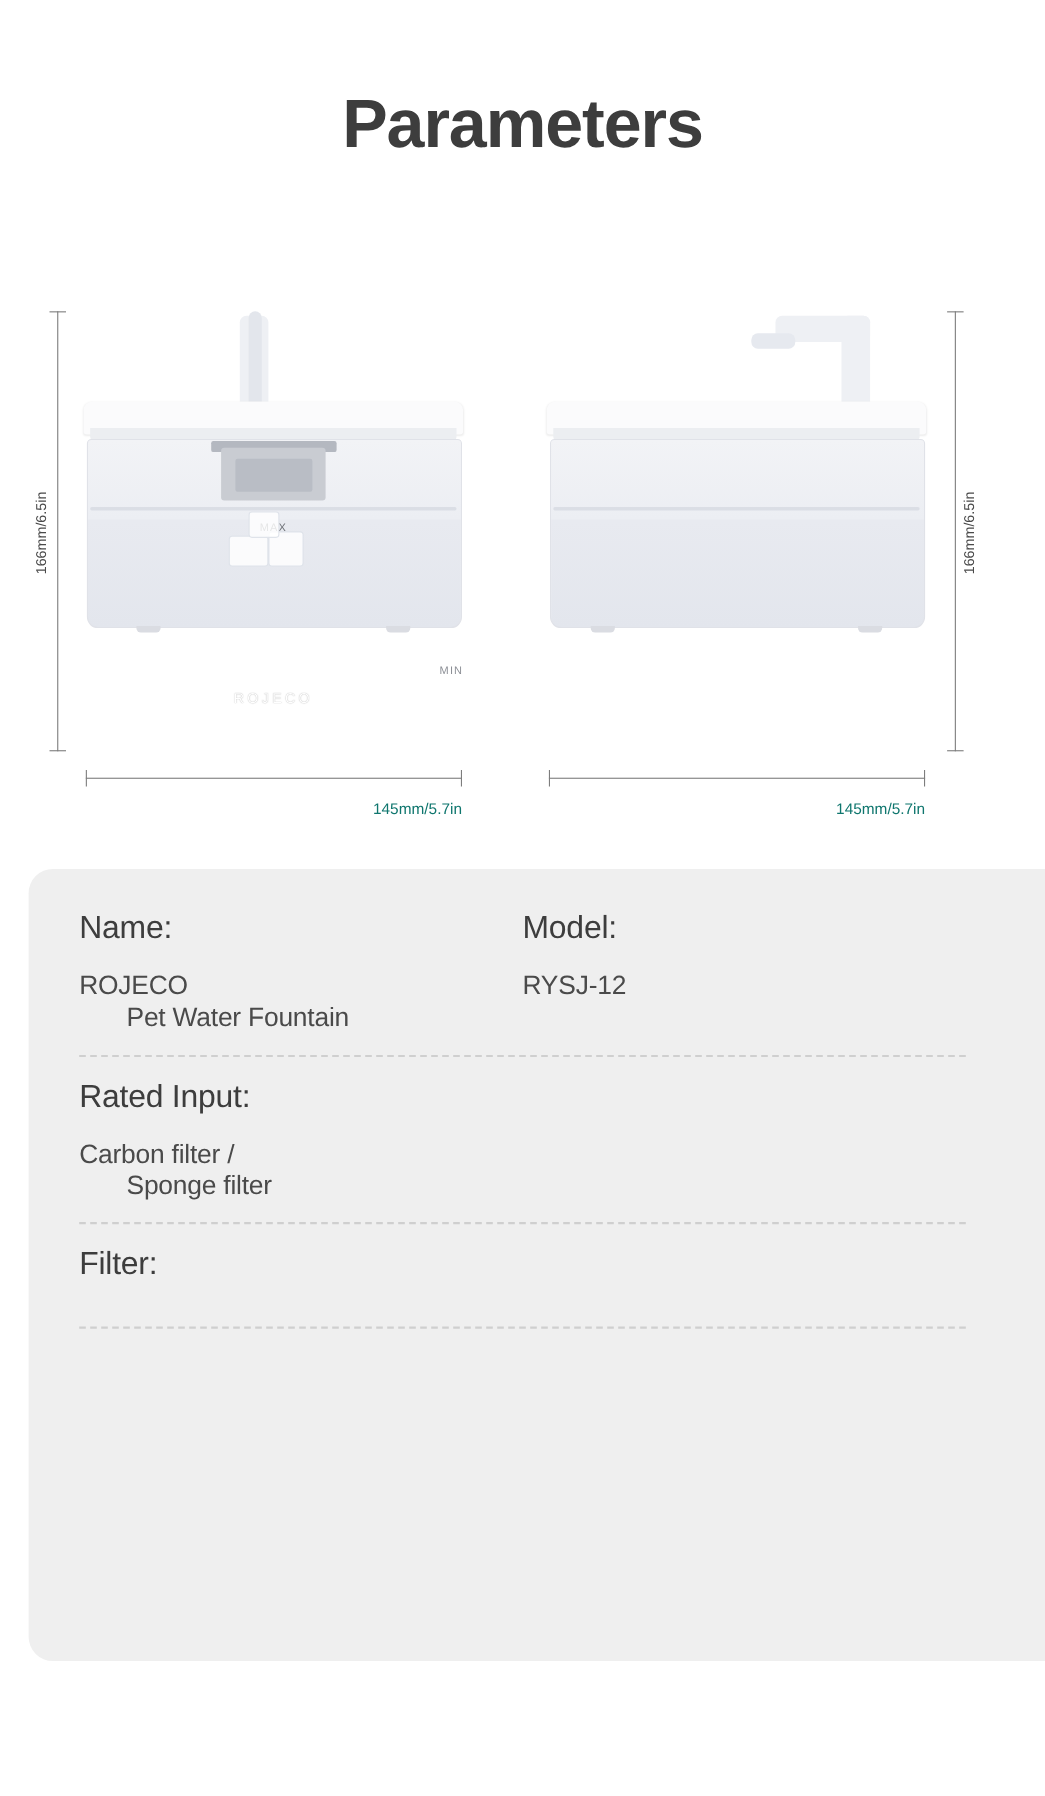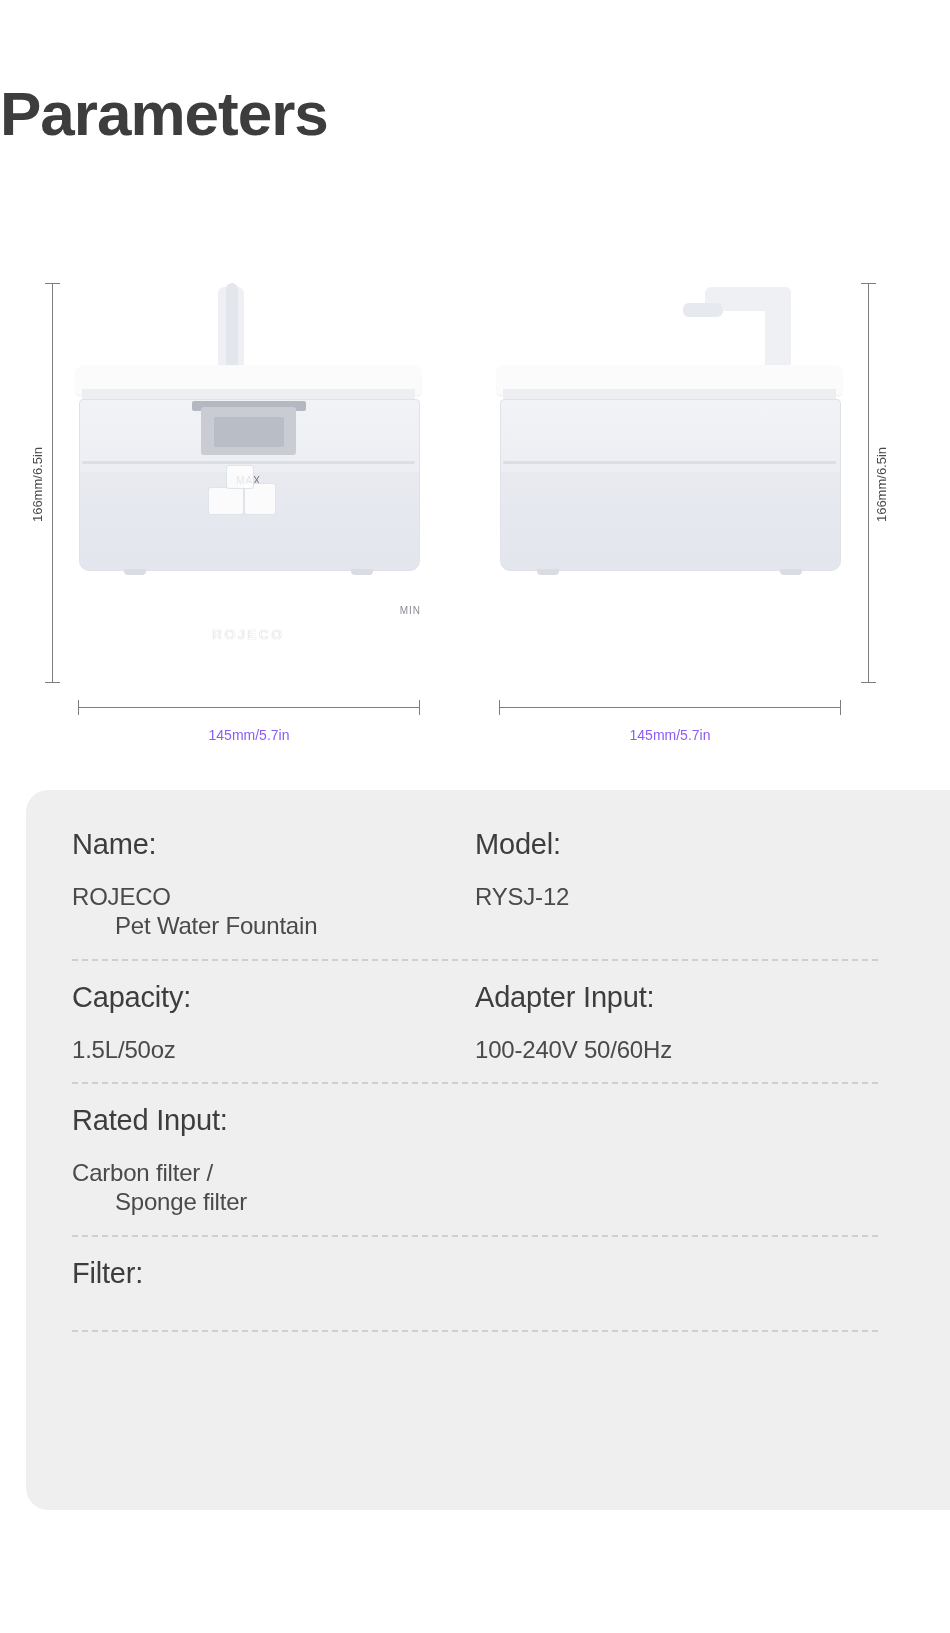--- a/index.html
+++ b/index.html
@@ -15,20 +15,21 @@
     color: #3b3b3b;
     overflow: hidden;
   }
 
   
   .page-title {
     position: absolute;
     top: 78px;
     left: 0;
     width: 950px;
+    text-align: center;
     font-size: 62px;
     font-weight: bold;
     letter-spacing: -1px;
     color: #3d3d3d;
   }
 
   
   .product-area {
     position: absolute;
     top: 255px;
@@ -79,23 +80,23 @@
     width: 1px;
     height: 15px;
     background: #7d7d7d;
   }
   .hruler::before { left: 0; }
   .hruler::after  { right: 0; }
 
   .hlabel {
     position: absolute;
     font-size: 14px;
-    color: #8b5cf6;
+    color: #0f766e;
     white-space: nowrap;
-    text-align: center;
+    text-align: right;
   }
 
   
   .fountain {
     position: absolute;
     width: 345px;
     height: 310px;
   }
   .fountain .lid {
     position: absolute;
@@ -315,30 +316,20 @@
           <span>ROJECO</span>
           <span class="line2">Pet Water Fountain</span>
         </div>
       </div>
       <div class="spec-cell">
         <div class="spec-label">Model:</div>
         <div class="spec-value">RYSJ-12</div>
       </div>
     </div>
 
-    <div class="spec-row">
-      <div class="spec-cell">
-        <div class="spec-label">Capacity:</div>
-        <div class="spec-value">1.5L/50oz</div>
-      </div>
-      <div class="spec-cell">
-        <div class="spec-label">Adapter Input:</div>
-        <div class="spec-value">100-240V 50/60Hz</div>
-      </div>
-    </div>
 
     <div class="spec-row">
       <div class="spec-cell">
         <div class="spec-label">Rated Input:</div>
         <div class="spec-value">
           <span>Carbon filter /</span>
           <span class="line2">Sponge filter</span>
         </div>
       </div>
     </div>

